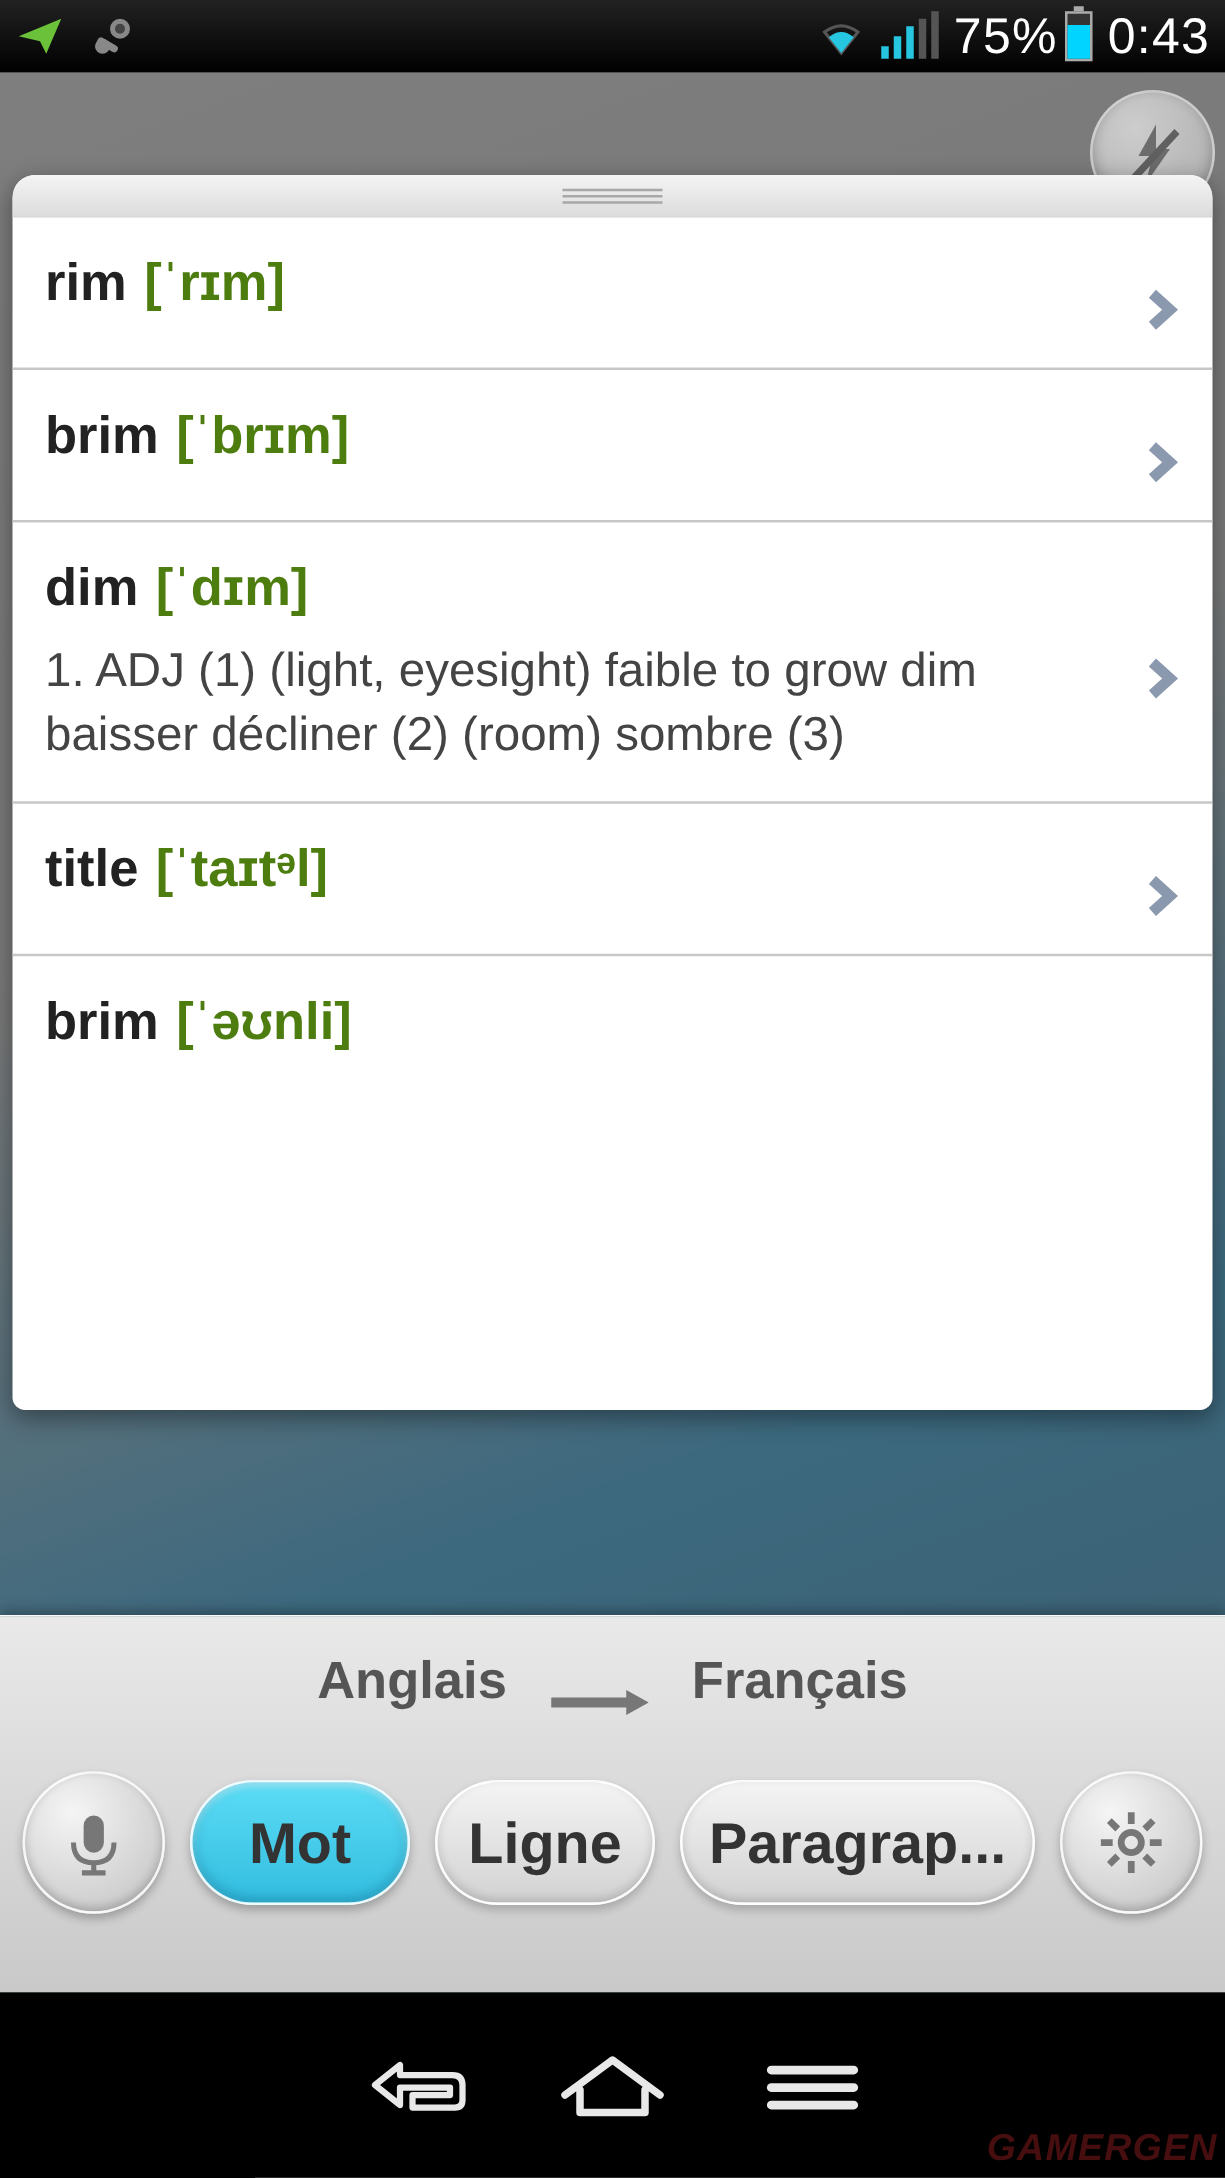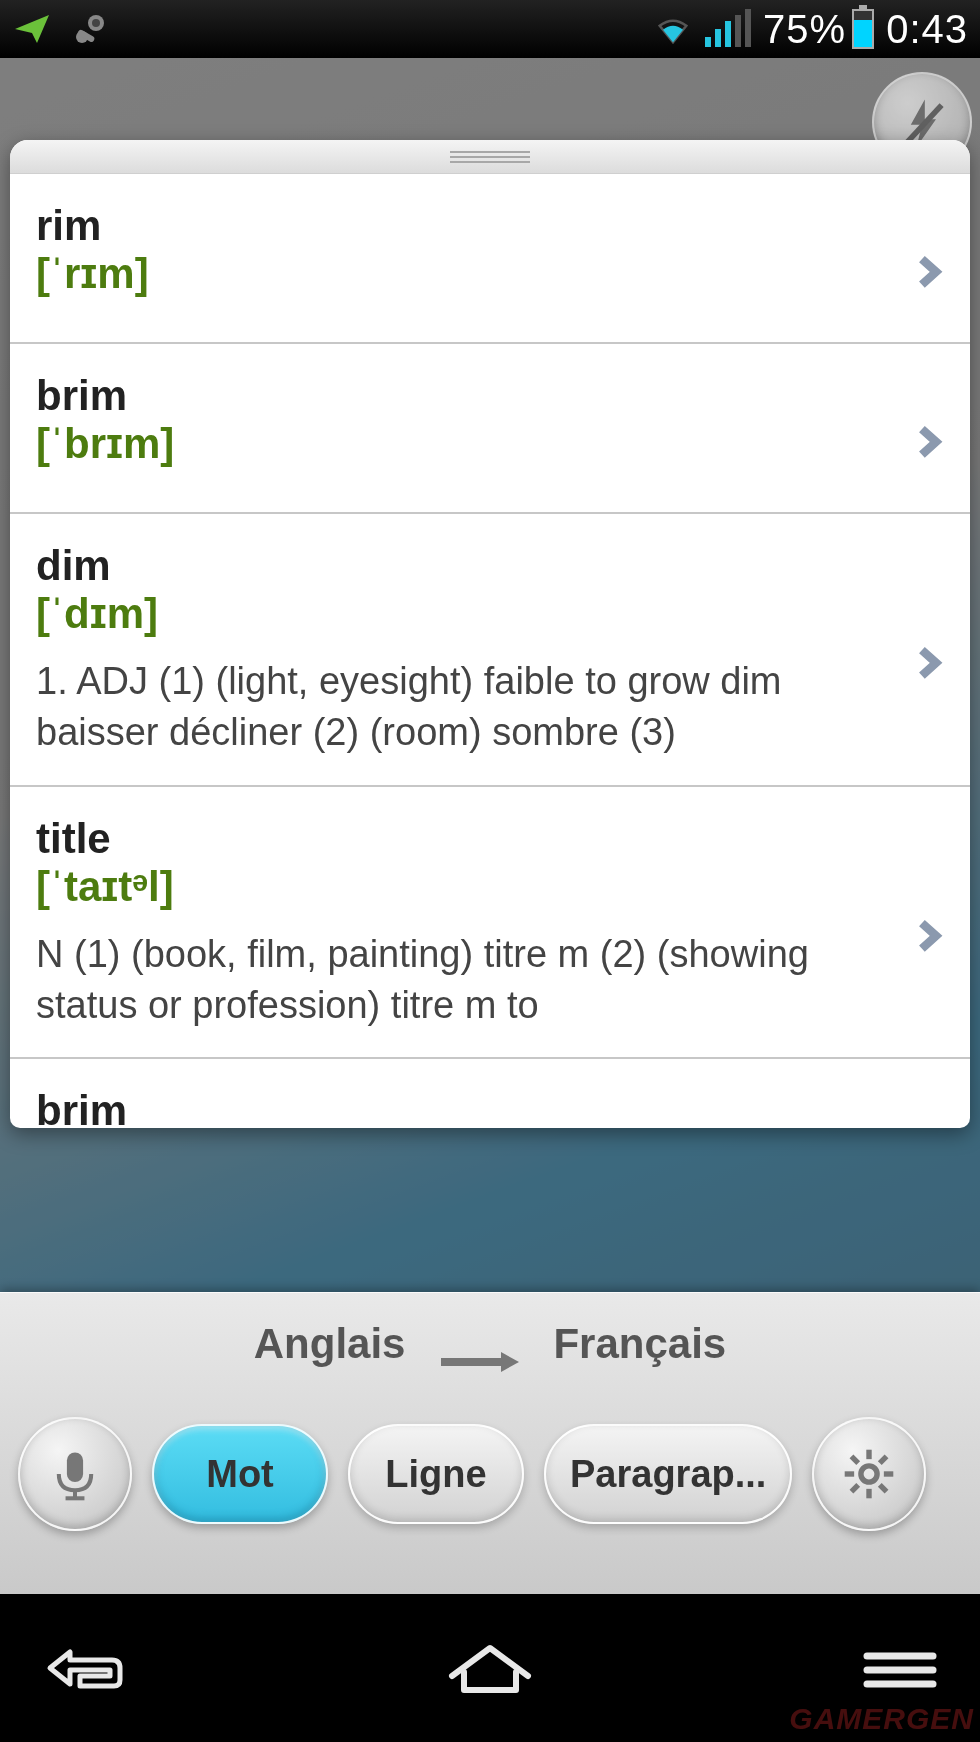--- a/index.html
+++ b/index.html
@@ -59,21 +59,21 @@
   .dict-handle .grip { width: 80px; height: 12px; display: flex; flex-direction: column; justify-content: space-between; }
   .dict-handle .grip i { display: block; height: 2px; background: #a8a8a8; }
 
   .dict-list { flex: 1; overflow: hidden; }
   .entry {
     padding: 28px 26px 26px 26px;
     border-bottom: 2px solid #c7c7c7;
     position: relative;
   }
   .entry:last-child { border-bottom: 0; }
-  .entry-head { display: flex; align-items: flex-start; gap: 0; margin-bottom: 18px; flex-direction: column; }
+  .entry-head { display: flex; align-items: flex-end; gap: 14px; margin-bottom: 18px; }
   .word { font-size: 42px; font-weight: 700; color: #222; }
   .phon { font-size: 42px; font-weight: 700; color: #4d7c0f; }
   .def { font-size: 38px; color: #444; font-weight: 500; line-height: 1.35; padding-right: 90px; }
   .chevron {
     position: absolute; right: 18px; top: 50%; transform: translateY(-20%);
     width: 46px; height: 46px; display: flex; align-items: center; justify-content: center;
   }
   .chevron svg { width: 34px; height: 34px; stroke: #8b99ae; stroke-width: 6; fill: none; }
 
   
@@ -97,33 +97,33 @@
     border: 2px solid rgba(255,255,255,0.8);
     box-shadow: 0 4px 8px rgba(0,0,0,0.25), inset 0 -3px 8px rgba(0,0,0,0.2);
     display: flex; align-items: center; justify-content: center;
   }
   .pill-btn {
     height: 100px; border-radius: 52px;
     background: linear-gradient(#f4f4f4, #d2d2d2);
     border: 2px solid rgba(255,255,255,0.9);
     box-shadow: 0 4px 8px rgba(0,0,0,0.2), inset 0 -3px 8px rgba(0,0,0,0.15);
     display: flex; align-items: center; justify-content: center;
-    font-size: 38px; font-weight: 700; color: #333;
+    font-size: 46px; font-weight: 700; color: #333;
     padding: 0 24px; min-width: 176px;
     white-space: nowrap; overflow: hidden; text-overflow: ellipsis;
   }
   .pill-btn.active {
     background: linear-gradient(#5bdcf5, #33bde0);
     box-shadow: 0 4px 8px rgba(0,0,0,0.25), inset 0 -3px 10px rgba(0,90,120,0.4), inset 0 3px 6px rgba(255,255,255,0.5);
   }
 
   
   .nav-bar {
     position: absolute; left: 0; right: 0; bottom: 0; height: 148px;
-    background: #000; display: flex; align-items: center; justify-content: space-between;
+    background: #000; display: flex; align-items: center; justify-content: center;
   }
   .nav-btn { width: 160px; height: 90px; display: flex; align-items: center; justify-content: center; }
 
   .watermark {
     position: absolute; right: 6px; bottom: 6px;
     font-size: 30px; font-weight: 900; color: rgba(200,40,40,0.35);
     letter-spacing: 1px; font-style: italic;
   }
 </style>
 </head>
@@ -226,21 +226,20 @@
               <polyline points="7,3 17,12 7,21"></polyline>
             </svg>
           </span>
       </div>
 
       <div class="entry">
         <div class="entry-head">
           <span class="word">title</span>
           <span class="phon">[ˈtaɪtᵊl]</span>
         </div>
-        <div class="def">N (1) (book, film, painting) titre m (2) (showing status or profession) titre m to</div>
         <span class="chevron">
             <svg viewBox="0 0 24 24">
               <polyline points="7,3 17,12 7,21"></polyline>
             </svg>
           </span>
       </div>
 
       <div class="entry">
         <div class="entry-head">
           <span class="word">brim</span>

